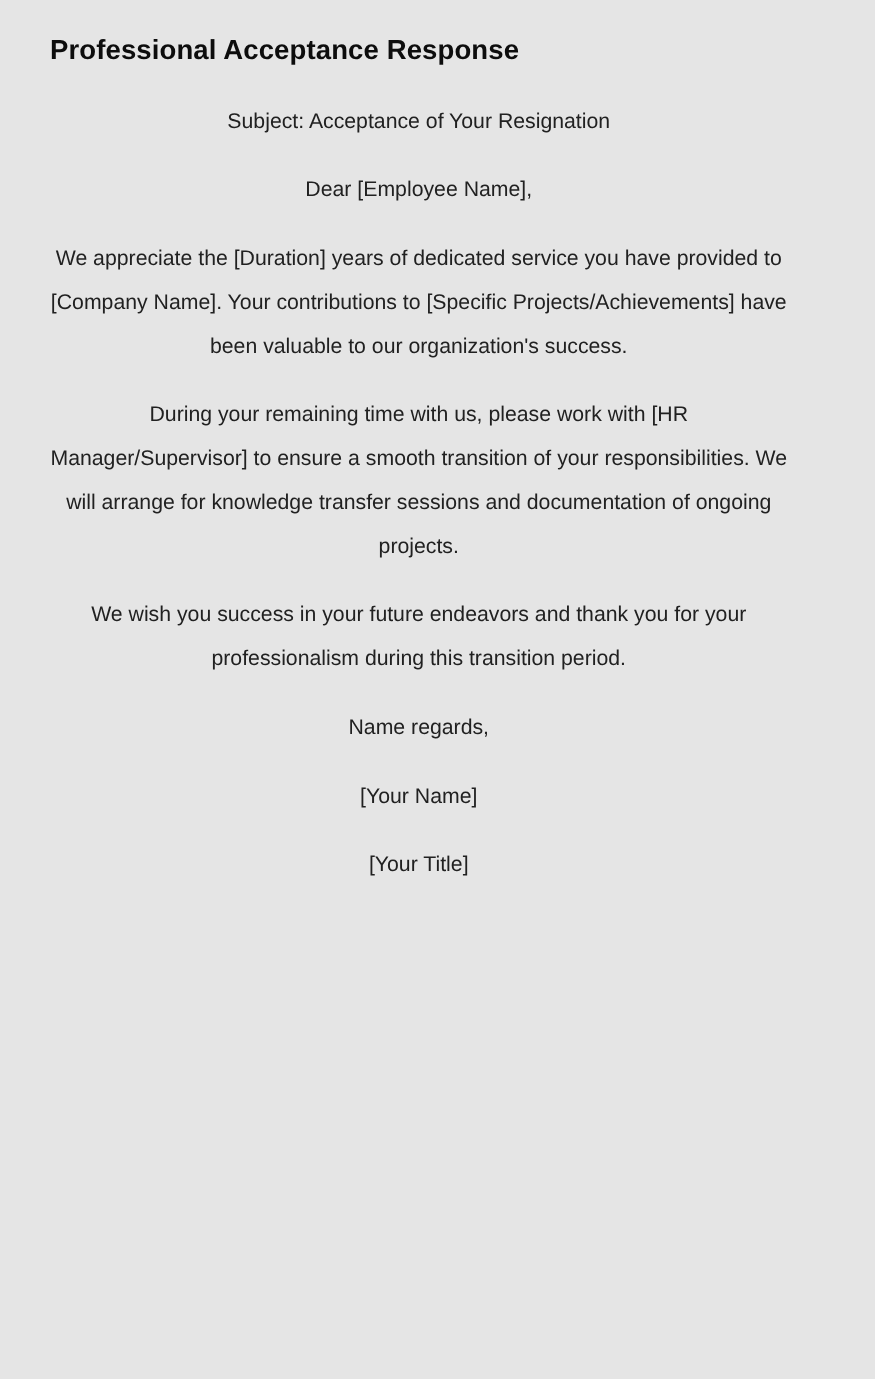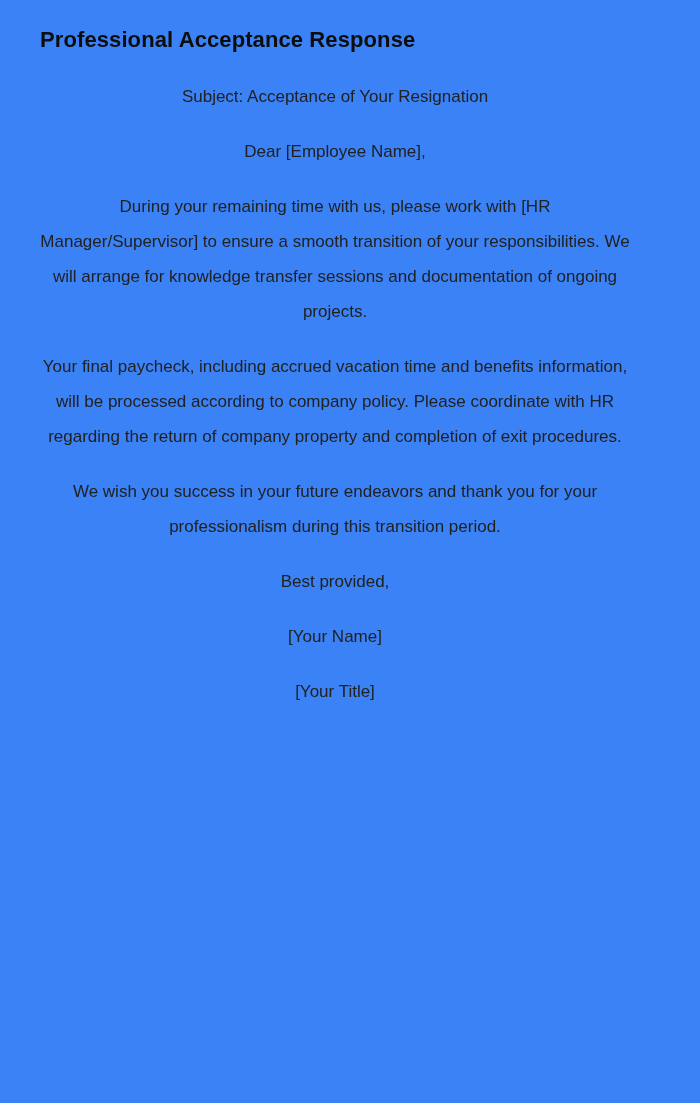--- a/index.html
+++ b/index.html
@@ -11,21 +11,21 @@
     width: 700px;
     height: 1103px;
     overflow: hidden;
     font-family: "Liberation Sans", "DejaVu Sans", sans-serif;
   }
   .page {
     box-sizing: border-box;
     width: 700px;
     height: 1103px;
     padding: 26px 70px 40px 40px;
-    background: #3b82f6;
+    background: #e5e5e5;
     color: #1f1f1f;
   }
   .doc-title {
     font-size: 22px;
     font-weight: 700;
     color: #0d0d0d;
     margin: 0 0 25px 0;
     line-height: 1.25;
     letter-spacing: 0.1px;
   }
@@ -46,25 +46,25 @@
 <body>
 
 <div class="page">
   <h1 class="doc-title">Professional Acceptance Response</h1>
 
   <p class="para">Subject: Acceptance of Your Resignation</p>
 
   <p class="para">Dear [Employee Name],</p>
 
 
+  <p class="para">We appreciate the [Duration] years of dedicated service you have provided to [Company Name]. Your contributions to [Specific Projects/Achievements] have been valuable to our organization's success.</p>
 
   <p class="para">During your remaining time with us, please work with [HR Manager/Supervisor] to ensure a smooth transition of your responsibilities. We will arrange for knowledge transfer sessions and documentation of ongoing projects.</p>
 
-  <p class="para">Your final paycheck, including accrued vacation time and benefits information, will be processed according to company policy. Please coordinate with HR regarding the return of company property and completion of exit procedures.</p>
 
   <p class="para">We wish you success in your future endeavors and thank you for your professionalism during this transition period.</p>
 
-  <p class="para">Best provided,</p>
+  <p class="para">Name regards,</p>
 
   <p class="para">[Your Name]</p>
 
   <p class="para">[Your Title]</p>
 </div>
 
 </body></html>

